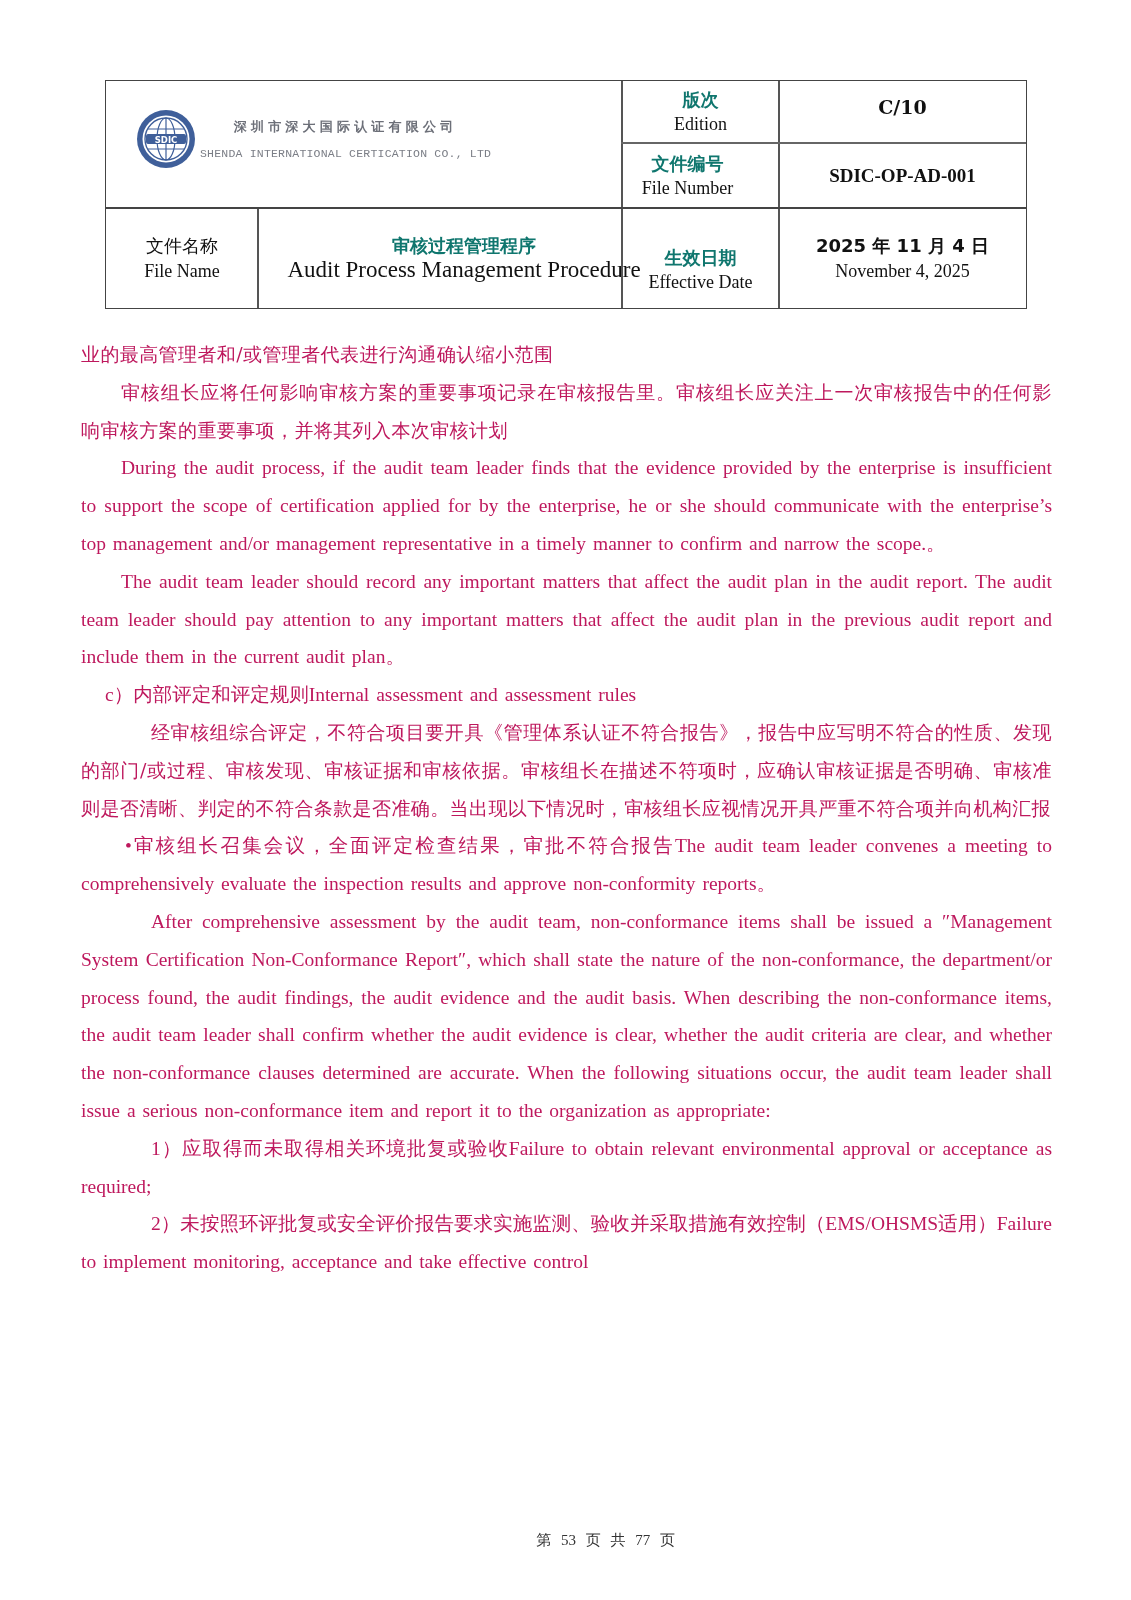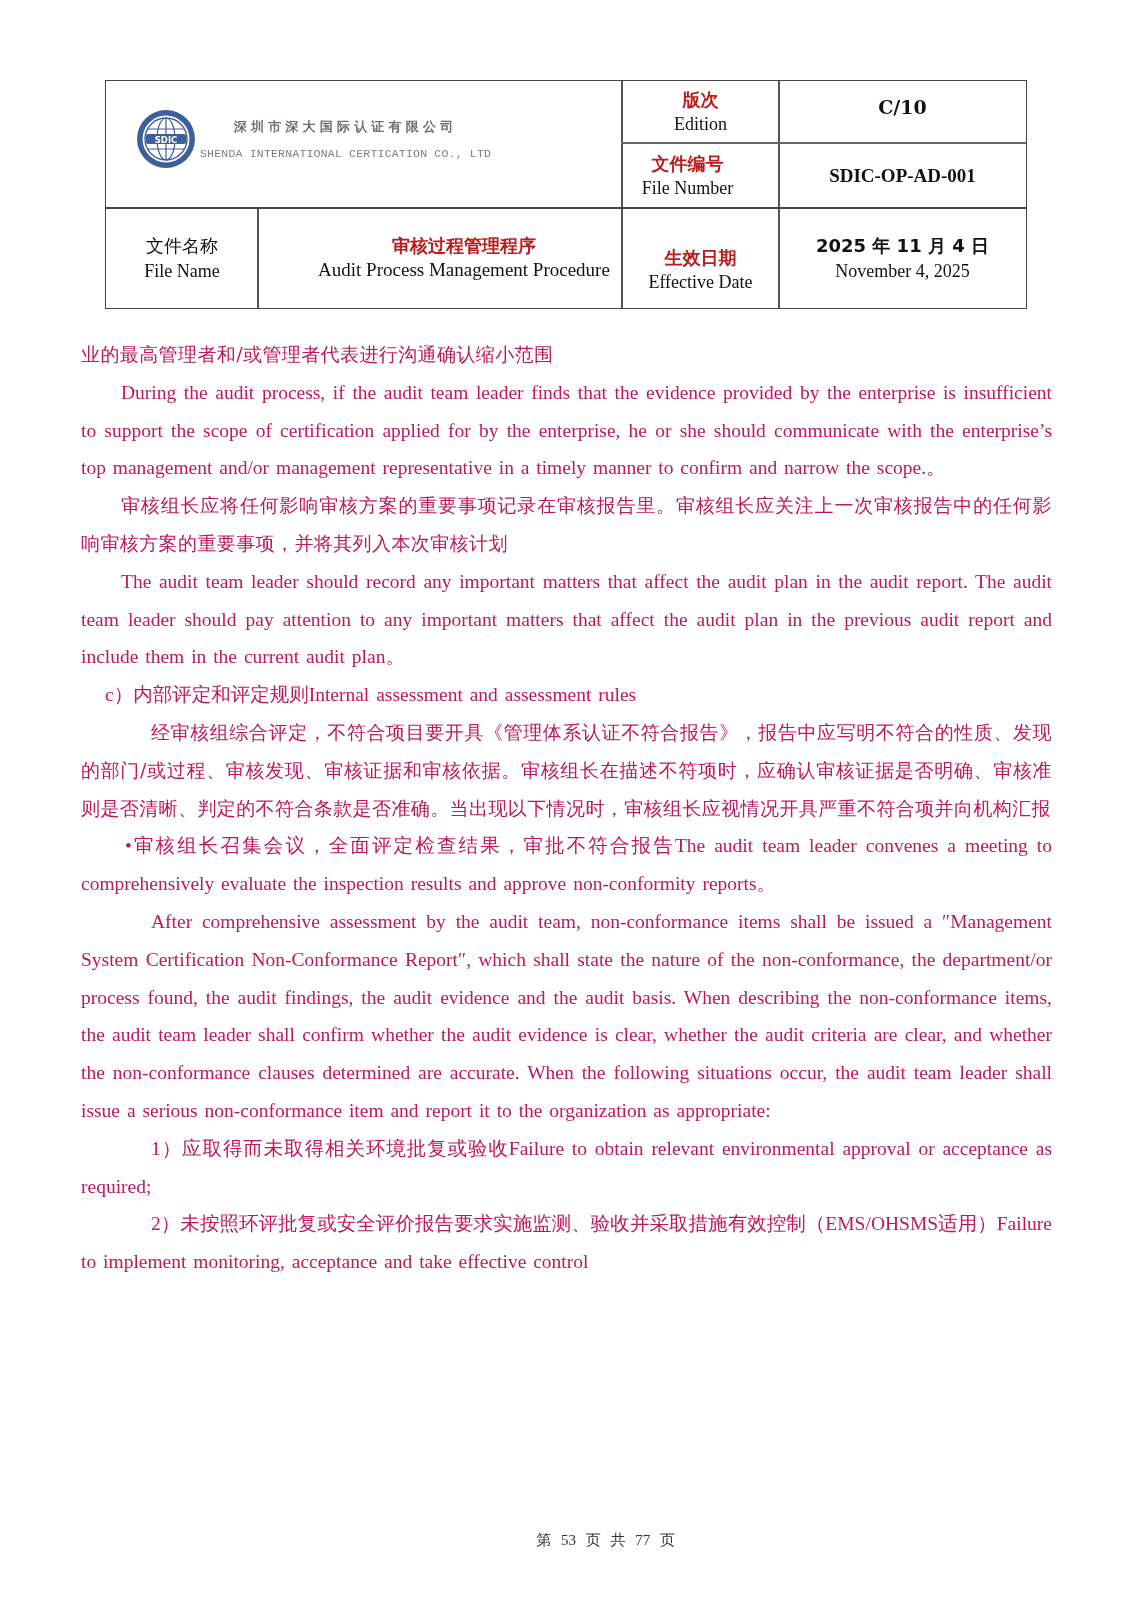--- a/index.html
+++ b/index.html
@@ -14,21 +14,21 @@
   .vline { position: absolute; background: #555; width: 1.5px; }
   .hline { position: absolute; background: #444; height: 1.5px; }
 
   .logo-cell { left: 0; top: 0; width: 516px; height: 127px; align-items: flex-start; justify-content: center; }
   .logo-wrap { display: flex; align-items: center; margin-left: 30px; margin-top: -12px; }
   .logo-mark { width: 60px; height: 60px; }
   .logo-text { margin-left: 4px; }
   .logo-cn { font-family: "DejaVu Sans", sans-serif; font-weight: bold; font-size: 13px; letter-spacing: 4.2px; color: #6c6f78; }
   .logo-en { font-family: "Liberation Mono", "DejaVu Sans Mono", monospace; font-size: 11.5px; color: #7b7e86; margin-top: 11px; letter-spacing: 0.2px; }
 
-  .lbl-cn { font-family: "DejaVu Sans", sans-serif; font-weight: bold; font-size: 18px; line-height: 24px; color: #b91c1c; }
+  .lbl-cn { font-family: "DejaVu Sans", sans-serif; font-weight: bold; font-size: 18px; line-height: 24px; color: #0f766e; }
   .lbl-en { font-weight: normal; font-size: 18px; line-height: 24px; color: #111; }
   .val-bold { font-weight: bold; font-size: 19px; color: #111; }
   .val-sans { font-family: "DejaVu Sans", sans-serif; font-weight: bold; font-size: 18px; color: #111; line-height: 26px; }
   .fn-cn { font-family: "DejaVu Serif", serif; font-size: 18px; line-height: 26px; color: #111; }
 
   
   .body { position: absolute; left: 81px; top: 336px; width: 971px;
           font-size: 19.5px; line-height: 37.8px; color: #be185d; }
   .p { margin: 0; text-align: justify; text-align-last: left; word-spacing: 2px; }
   .p.cn { font-family: "DejaVu Serif", serif; font-size: 19px; letter-spacing: 0.4px; }
@@ -80,43 +80,43 @@
   <div class="cell" style="left:673px; top:62px; width:247px; height:65px;">
     <div class="val-bold">SDIC-OP-AD-001</div>
   </div>
 
   <div class="cell" style="left:0; top:127px; width:152px; height:100px;">
     <div class="fn-cn">文件名称</div>
     <div class="lbl-en">File Name</div>
   </div>
   <div class="cell" style="left:152px; top:127px; width:412px; height:100px;">
     <div class="lbl-cn">审核过程管理程序</div>
-    <div class="lbl-en" style="font-size:19px;">Audit Process Management Procedure</div>
+    <div class="lbl-en" style="font-size:23px;">Audit Process Management Procedure</div>
   </div>
 
   <div class="cell" style="left:516px; top:139px; width:157px; height:100px;">
     <div class="lbl-cn">生效日期</div>
     <div class="lbl-en">Effective Date</div>
   </div>
   <div class="cell" style="left:673px; top:127px; width:247px; height:100px;">
     <div class="val-sans">2025 年 11 月 4 日</div>
     <div class="lbl-en">November 4, 2025</div>
   </div>
 
   <div class="vline" style="left:515px; top:0; height:227px;"></div>
   <div class="vline" style="left:672px; top:0; height:227px;"></div>
   <div class="vline" style="left:151px; top:127px; height:100px;"></div>
   <div class="hline" style="left:515px; top:61px; width:405px; background:#666;"></div>
   <div class="hline" style="left:0; top:126px; width:920px;"></div>
 </div>
 
 <div class="body">
   <p class="p cn">业的最高管理者和/或管理者代表进行沟通确认缩小范围</p>
+  <p class="p cn in1">审核组长应将任何影响审核方案的重要事项记录在审核报告里。审核组长应关注上一次审核报告中的任何影响审核方案的重要事项，并将其列入本次审核计划</p>
   <p class="p in1">During the audit process, if the audit team leader finds that the evidence provided by the enterprise is insufficient to support the scope of certification applied for by the enterprise, he or she should communicate with the enterprise’s top management and/or management representative in a timely manner to confirm and narrow the scope.。</p>
-  <p class="p cn in1">审核组长应将任何影响审核方案的重要事项记录在审核报告里。审核组长应关注上一次审核报告中的任何影响审核方案的重要事项，并将其列入本次审核计划</p>
   <p class="p in1">The audit team leader should record any important matters that affect the audit plan in the audit report. The audit team leader should pay attention to any important matters that affect the audit plan in the previous audit report and include them in the current audit plan。</p>
   <p class="p in-c">c）内部评定和评定规则Internal assessment and assessment rules</p>
   <p class="p cn in2">经审核组综合评定，不符合项目要开具《管理体系认证不符合报告》，报告中应写明不符合的性质、发现的部门/或过程、审核发现、审核证据和审核依据。审核组长在描述不符项时，应确认审核证据是否明确、审核准则是否清晰、判定的不符合条款是否准确。当出现以下情况时，审核组长应视情况开具严重不符合项并向机构汇报</p>
   <p class="p in-bul">•审核组长召集会议，全面评定检查结果，审批不符合报告The audit team leader convenes a meeting to comprehensively evaluate the inspection results and approve non-conformity reports。</p>
   <p class="p in2">After comprehensive assessment by the audit team, non-conformance items shall be issued a ″Management System Certification Non-Conformance Report″, which shall state the nature of the non-conformance, the department/or process found, the audit findings, the audit evidence and the audit basis. When describing the non-conformance items, the audit team leader shall confirm whether the audit evidence is clear, whether the audit criteria are clear, and whether the non-conformance clauses determined are accurate. When the following situations occur, the audit team leader shall issue a serious non-conformance item and report it to the organization as appropriate:</p>
   <p class="p in2">1）应取得而未取得相关环境批复或验收Failure to obtain relevant environmental approval or acceptance as required;</p>
   <p class="p in2">2）未按照环评批复或安全评价报告要求实施监测、验收并采取措施有效控制（EMS/OHSMS适用）Failure to implement monitoring, acceptance and take effective control</p>
 </div>
 
 <div class="footer">第 53 页 共 77 页</div>

